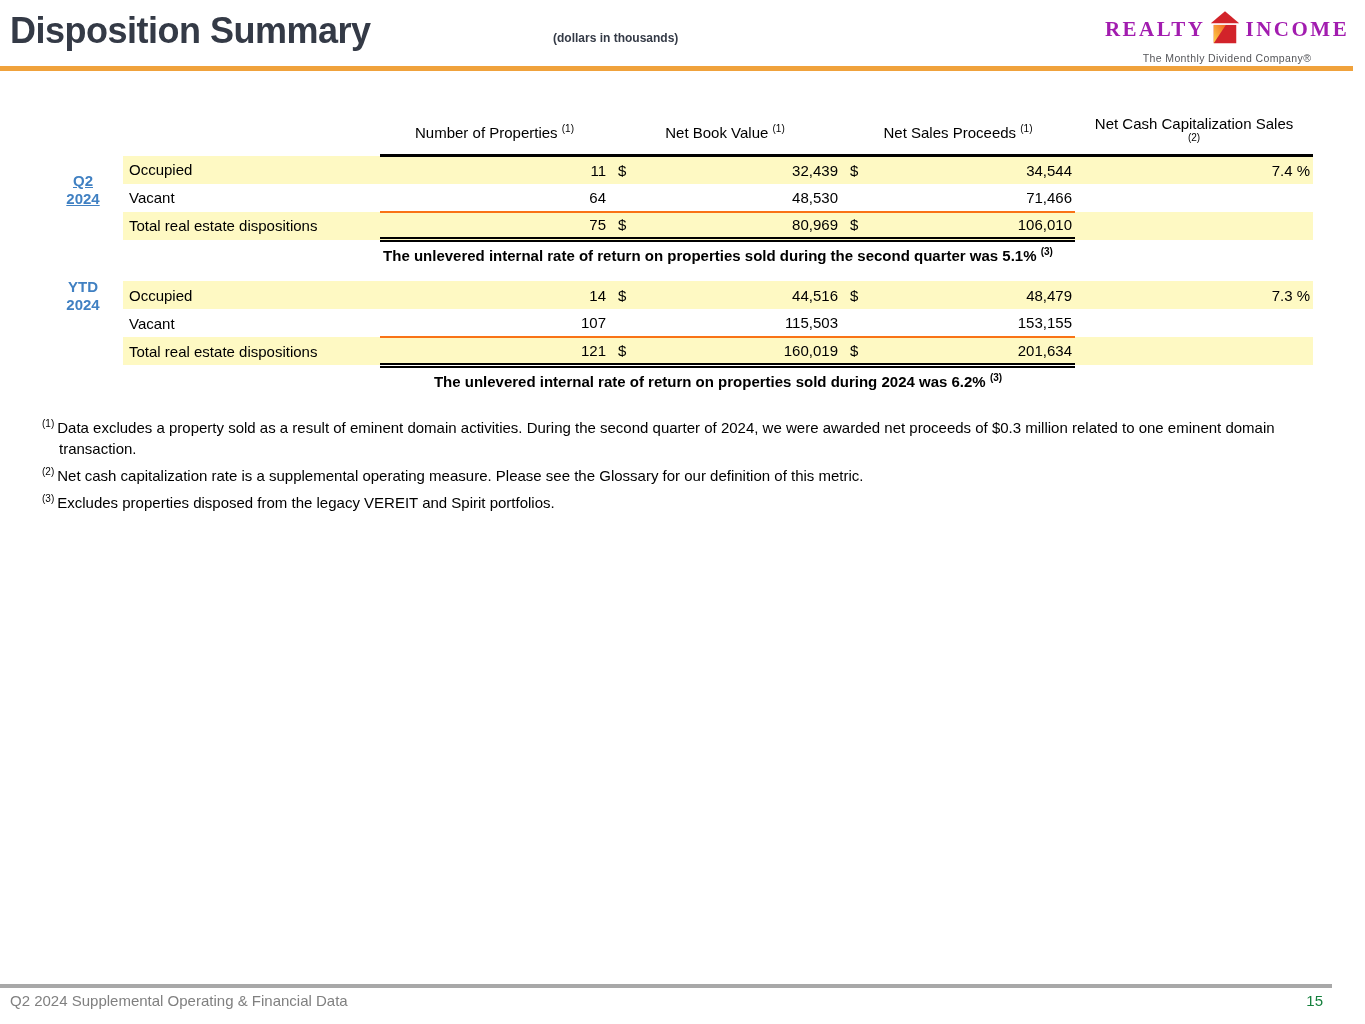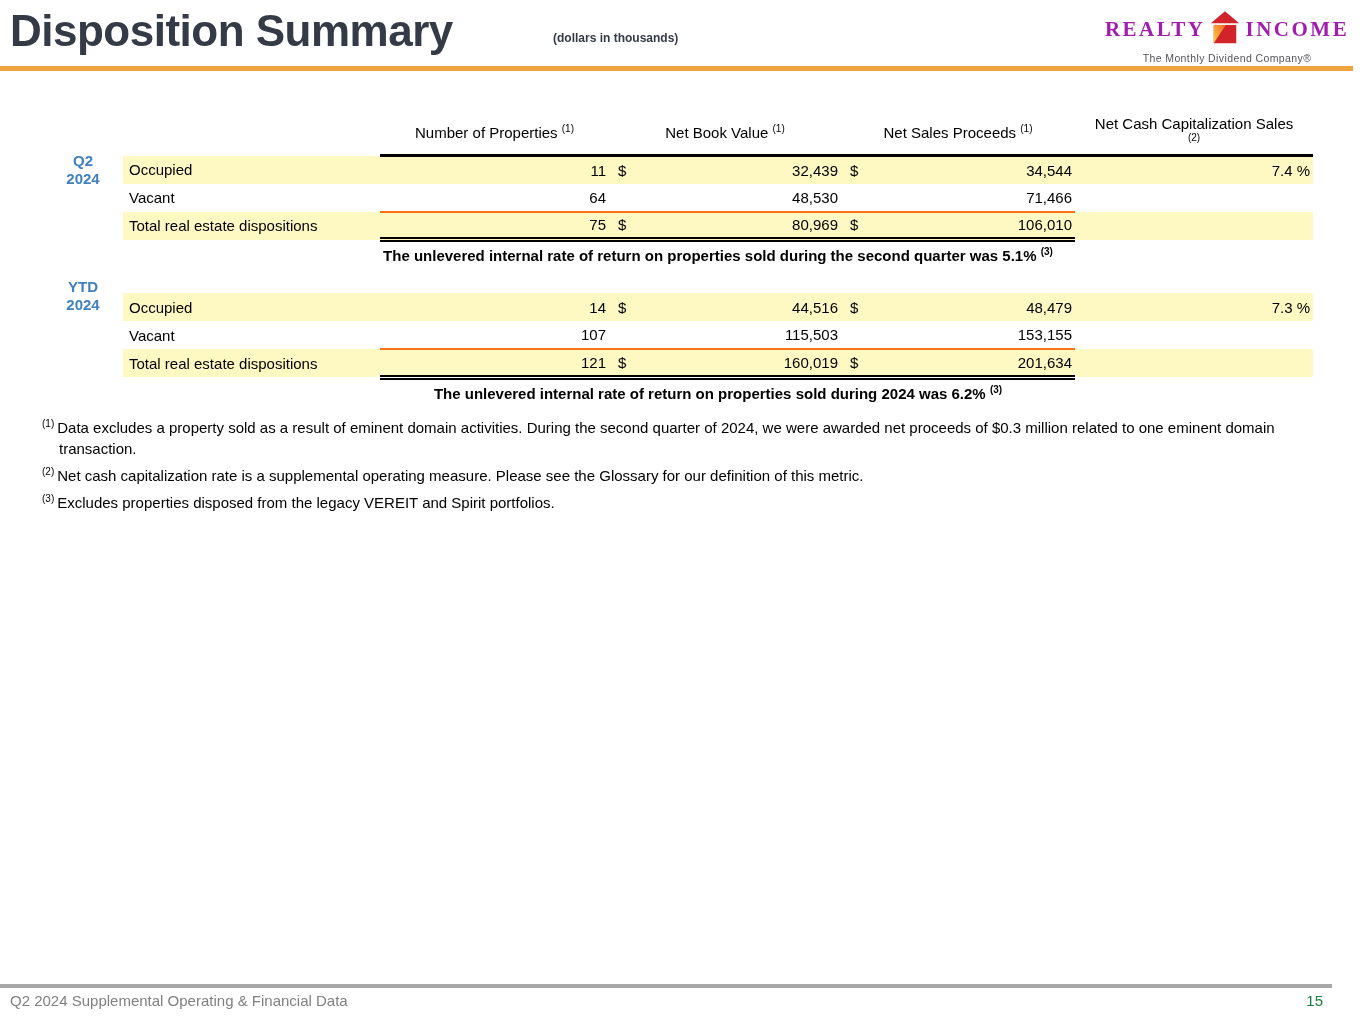--- a/index.html
+++ b/index.html
@@ -12,21 +12,21 @@
     font-family: "Liberation Sans", sans-serif;
     color: #000000;
     overflow: hidden;
   }
 
   
   .page-title {
     position: absolute;
     left: 10px;
     top: 2px;
-    font-size: 44px;
+    font-size: 36px;
     font-weight: bold;
     letter-spacing: -0.5px;
     color: #343a46;
     line-height: 58px;
     white-space: nowrap;
   }
   .title-subtitle {
     position: absolute;
     left: 553px;
     top: 31px;
@@ -106,41 +106,41 @@
   td.lbl { text-align: left; padding-left: 6px; }
   td.num { text-align: right; padding-right: 3px; }
   td.cur { text-align: left; padding-left: 9px; }
   tr.total-row td.rule {
     border-top: 2px solid #f97316;
     border-bottom: 5px double #000;
   }
   tr.note-row td {
     text-align: center;
     font-weight: bold;
-    padding: 5px 0 28px 0;
+    padding: 5px 0 16px 0;
     line-height: 18px;
   }
   sup {
     font-size: 10px;
     vertical-align: super;
     line-height: 0;
   }
 
   
   .period {
     position: absolute;
     left: 51px;
     width: 64px;
     text-align: center;
     font-size: 15px;
     font-weight: bold;
     color: #4080c2;
     line-height: 18px;
   }
-  .period-q2 { top: 152px; }
+  .period-q2 { top: 172px; text-decoration: underline; }
   .period-ytd { top: 278px; }
 
   
   .footnotes {
     position: absolute;
     left: 42px;
     top: 417px;
     width: 1262px;
     font-size: 15px;
     line-height: 21px;

